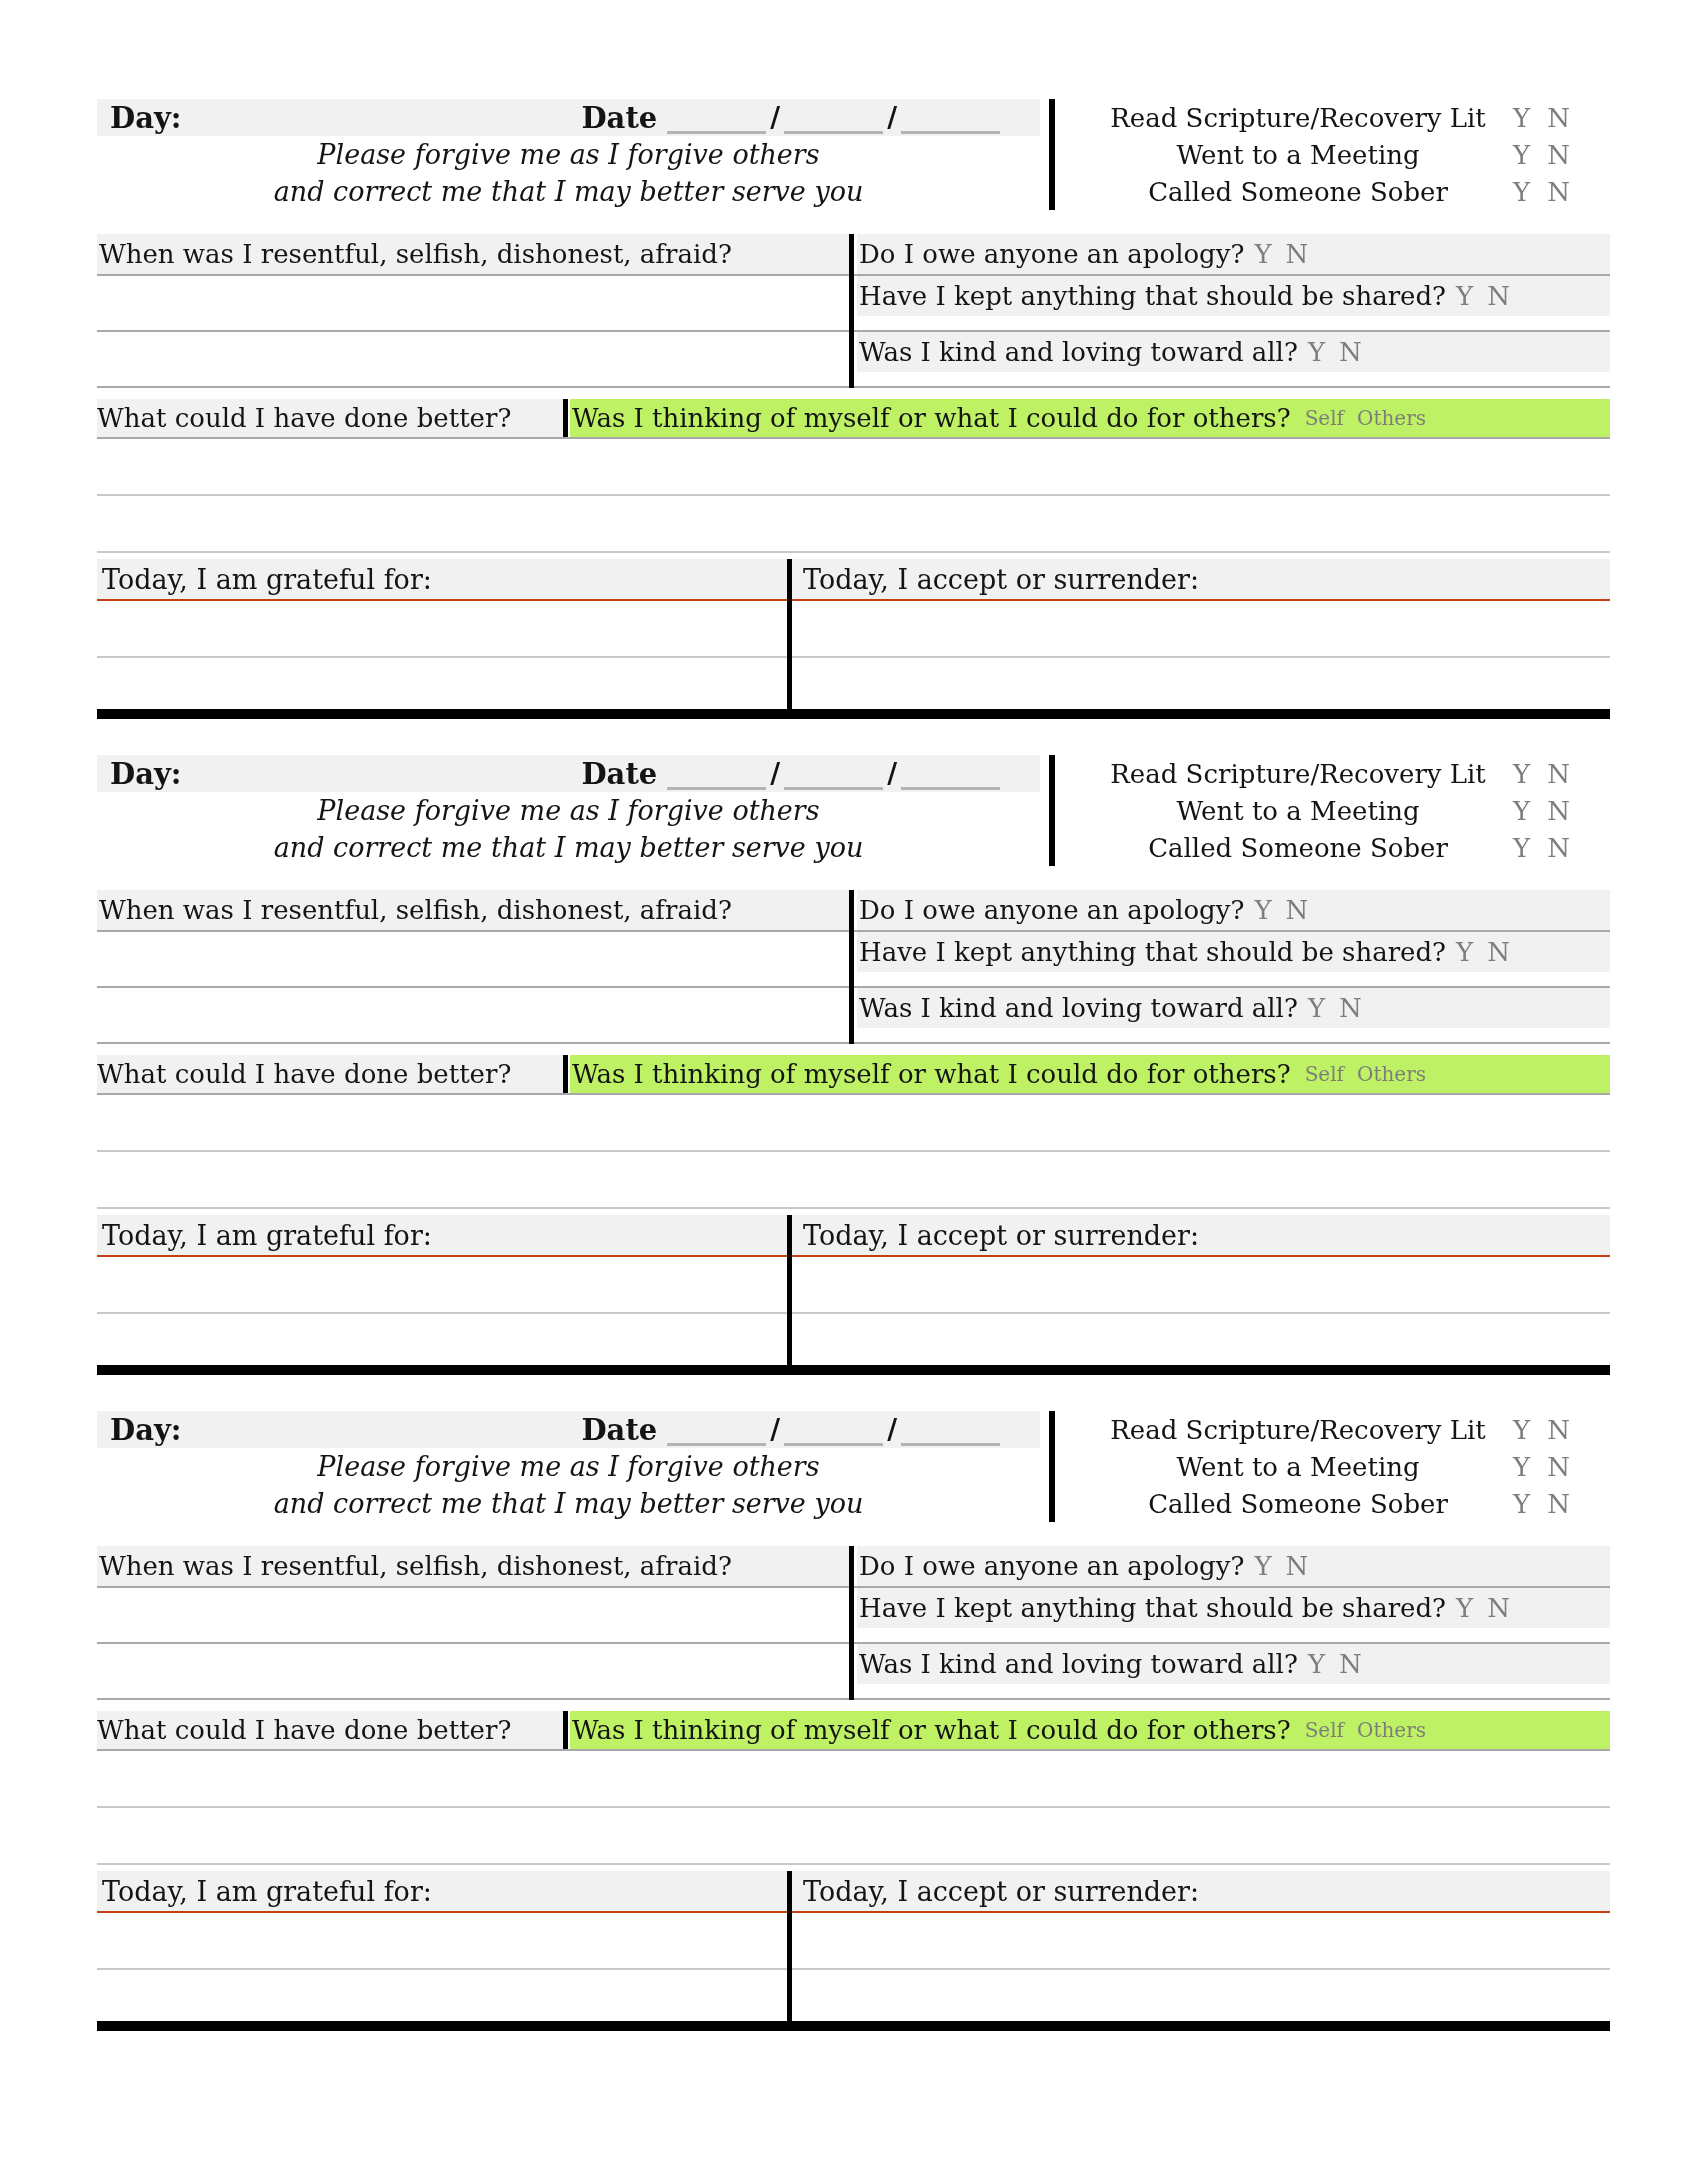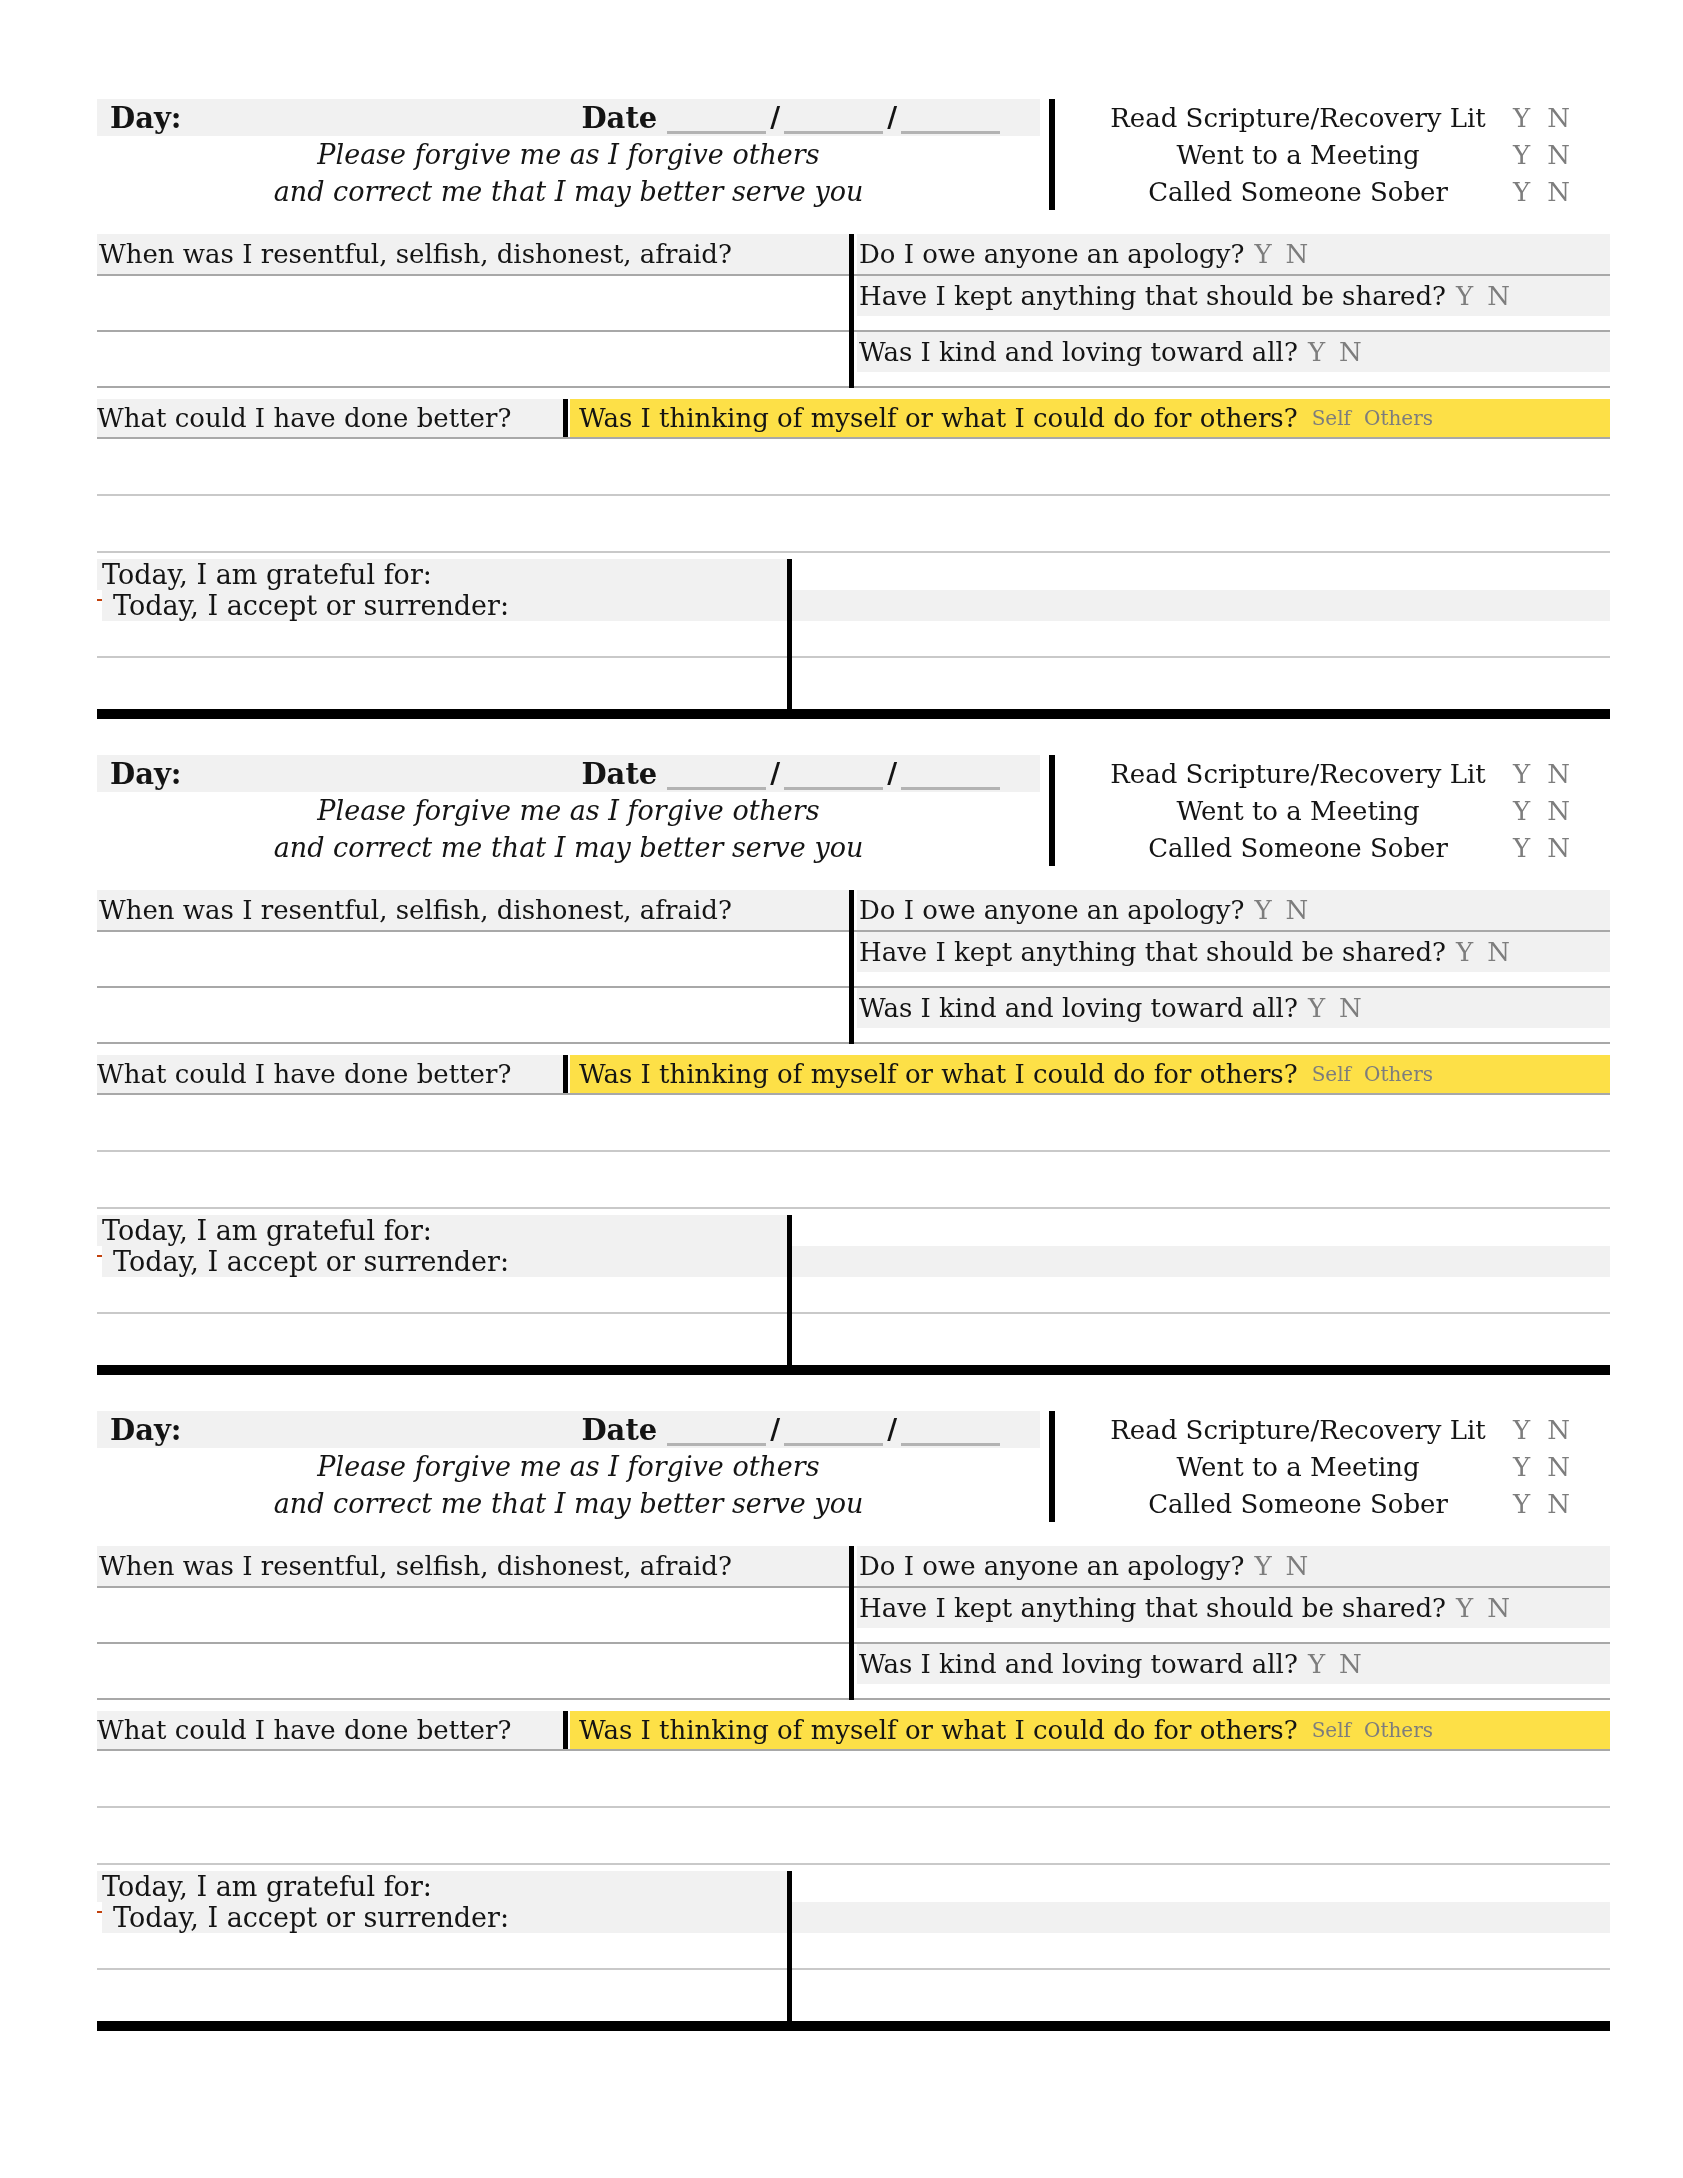--- a/index.html
+++ b/index.html
@@ -59,32 +59,32 @@
 
   
   .better-row { display:flex; margin-top:11px; height:38px; border-bottom:2px solid #a8a8a8; }
   .better-left {
     width:466px; background:#f1f1f1;
     display:flex; align-items:center; 
     box-sizing:border-box; font-size:26px; white-space:nowrap;
   }
   .better-vbar { width:5px; background:#000; }
   .better-right {
-    flex:1; background:#fde047; margin-left:2px;
-    display:flex; align-items:center; padding-left:9px;
+    flex:1; background:#bef264; margin-left:2px;
+    display:flex; align-items:center; padding-left:2px;
     font-size:26px; white-space:nowrap;
   }
   .self-others { color:#7d7d7d; margin-left:14px; display:inline-flex; gap:13px; font-size:20px; }
 
   .write-line { height:55px; border-bottom:2px solid #c9c9c9; }
 
   
   .gratitude { margin-top:6px; position:relative; }
   .grat-vbar { position:absolute; left:690px; top:0; bottom:0; width:5px; background:#000; }
-  .grat-labels { display:flex; height:40px; border-bottom:2px solid #c2410c;flex-direction:column; }
+  .grat-labels { display:flex; height:40px; border-bottom:2px solid #c2410c; }
   .grat-left {
     width:690px; background:#f1f1f1;
     display:flex; align-items:center; padding-left:5px;
     box-sizing:border-box; font-size:27px;
   }
   .grat-right {
     flex:1; background:#f1f1f1; margin-left:5px;
     display:flex; align-items:center; padding-left:11px; font-size:27px;
   }
   .grat-line { height:55px; border-bottom:2px solid #c9c9c9; }

